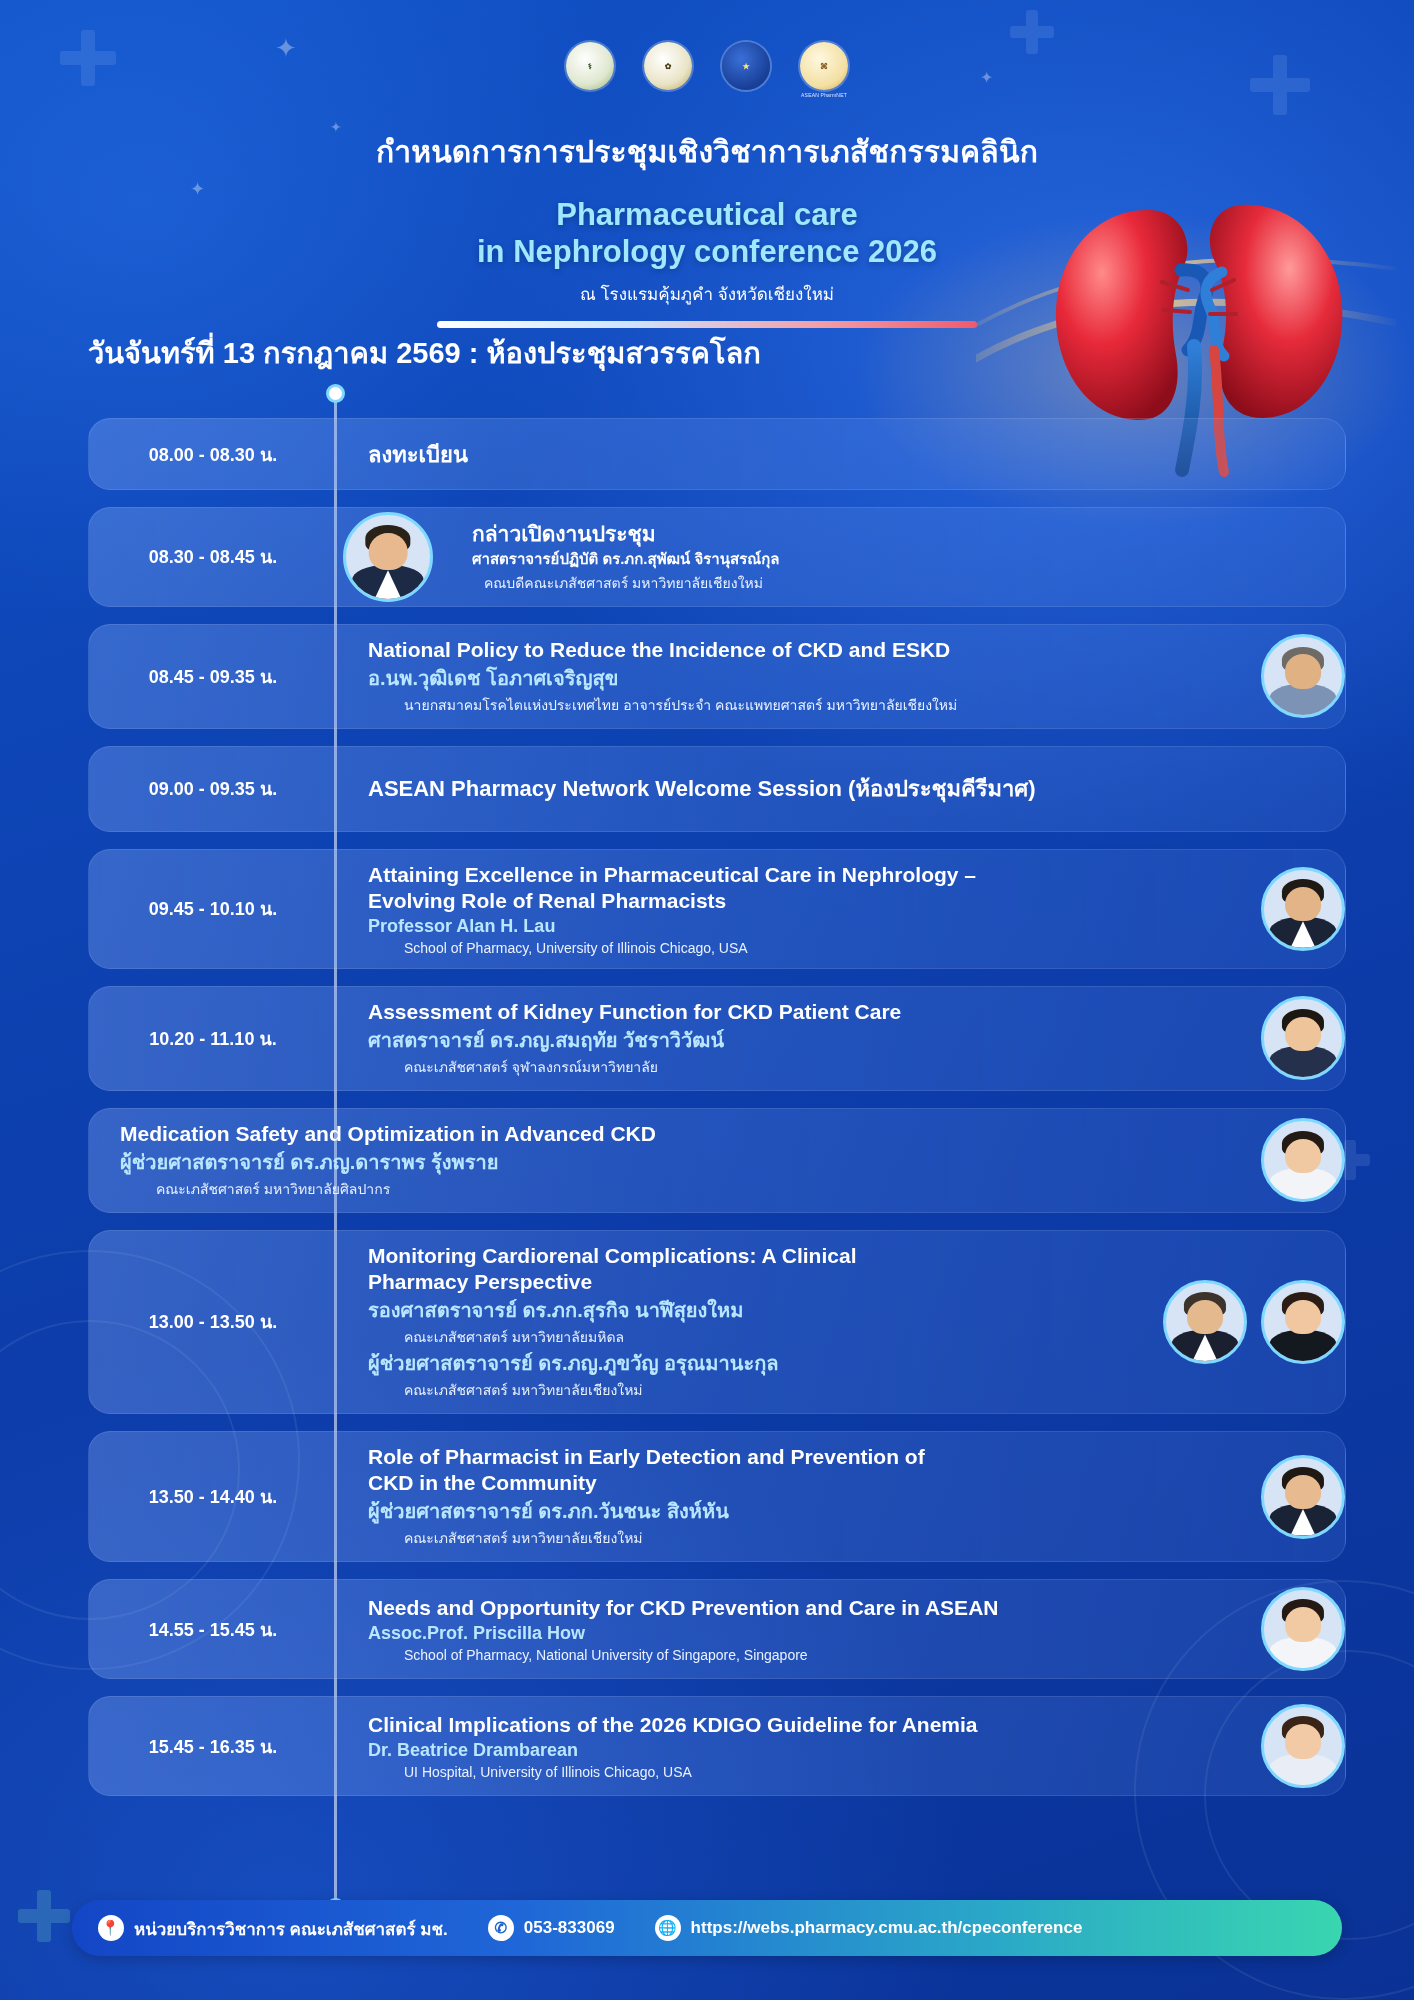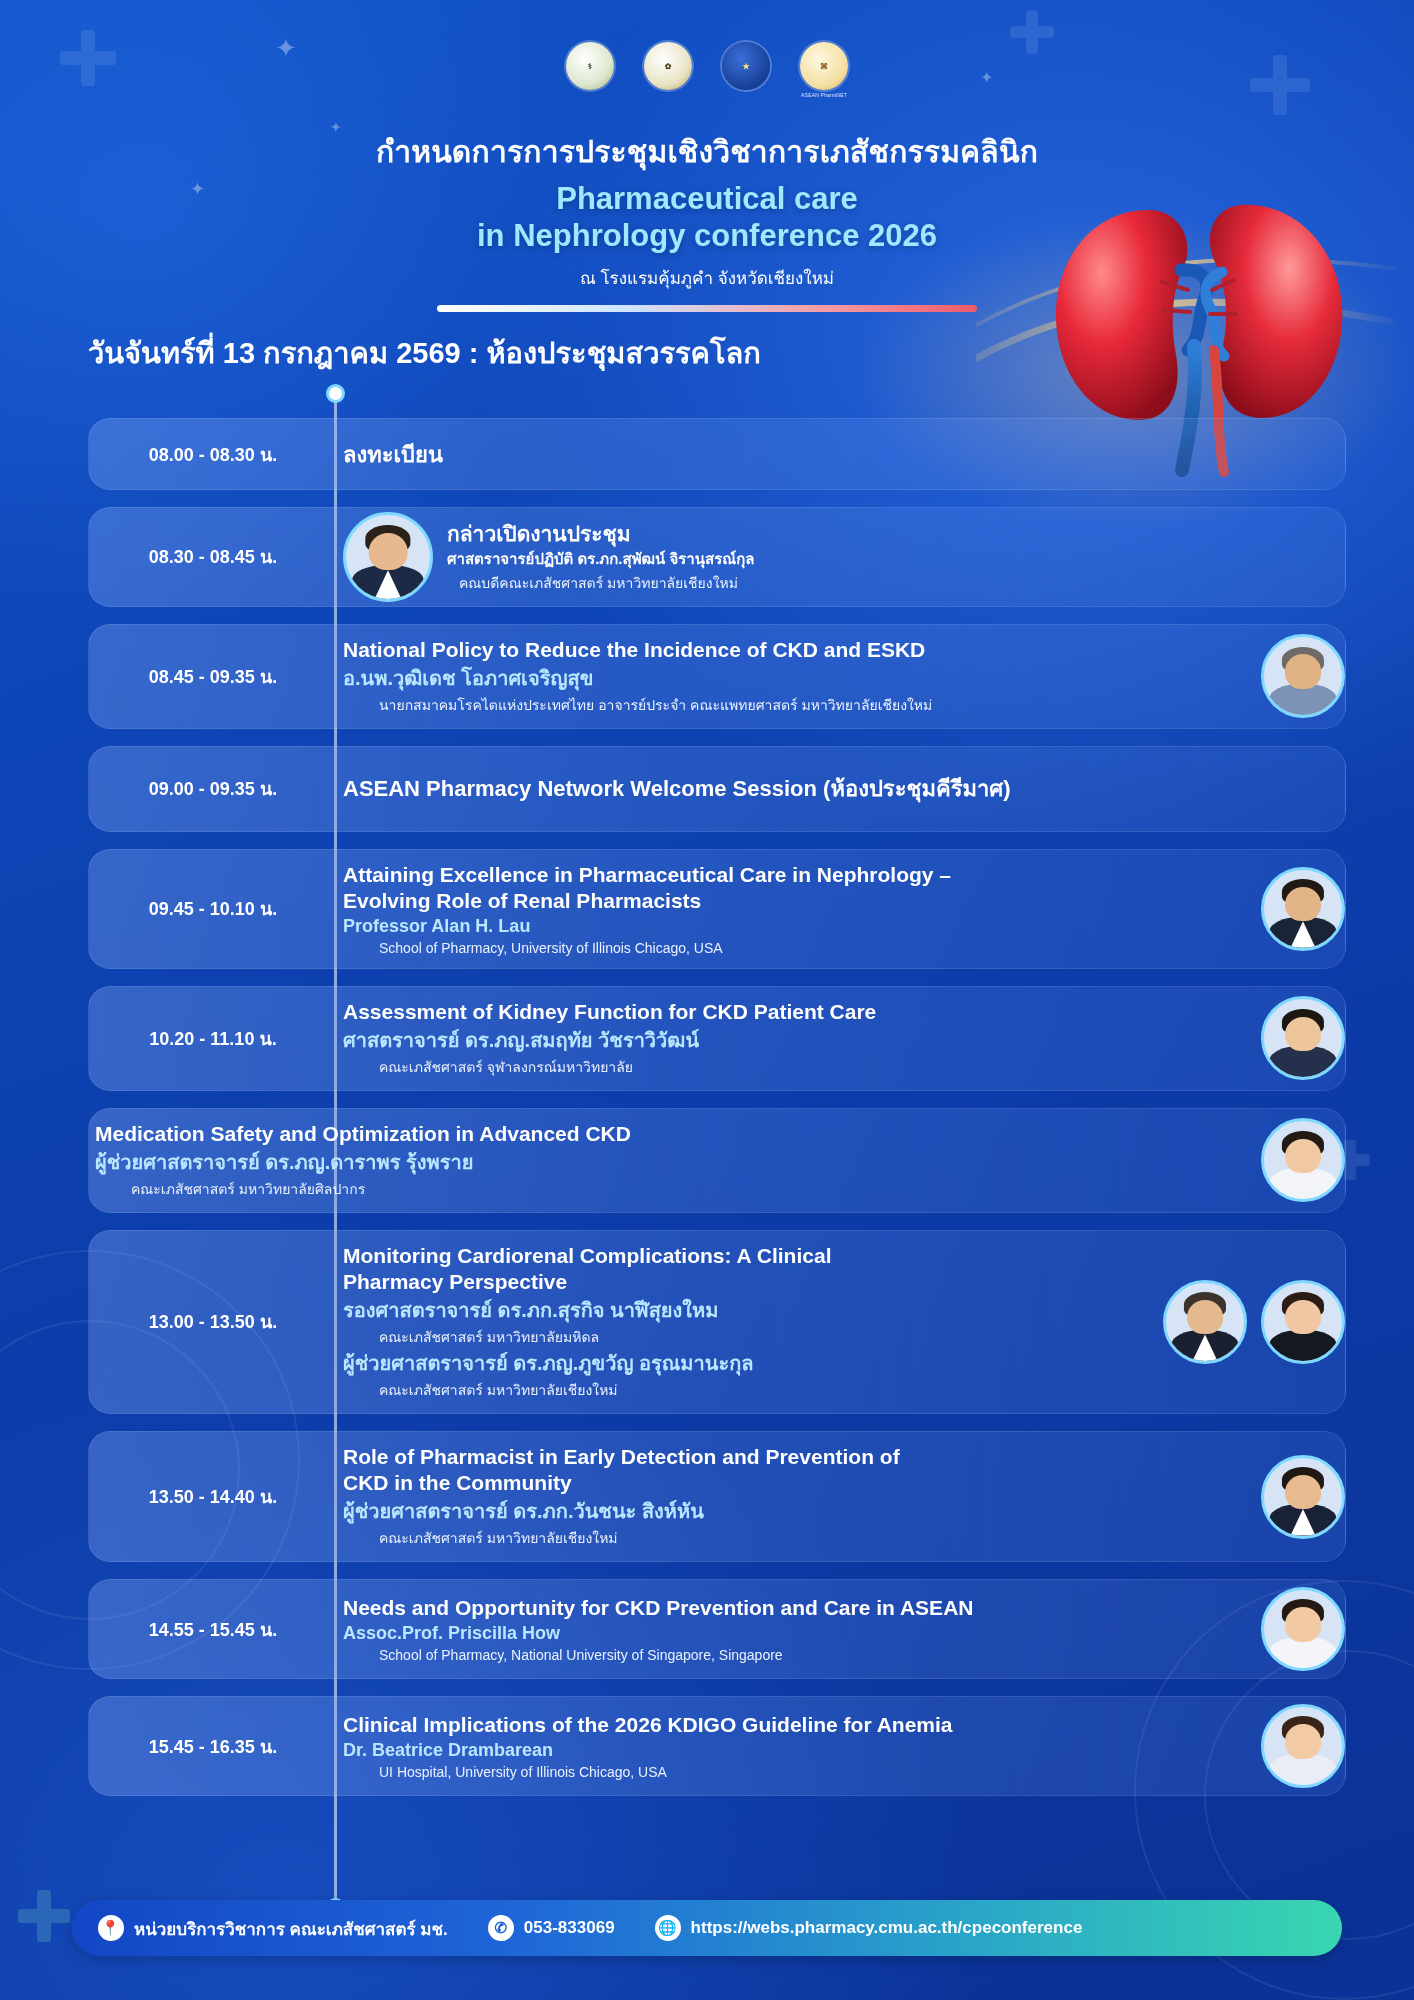--- a/index.html
+++ b/index.html
@@ -52,21 +52,21 @@
   }
   .logo .cap { font-size:5px; color:#dfe9ff; margin-top:2px; text-align:center; letter-spacing:.2px;}
 
   .head-wrap { position:absolute; top:128px; left:0; right:0; text-align:center; z-index:6; }
   .th-title {
     font-size: 30px; font-weight: 700; color:#ffffff;
     letter-spacing:.2px;
   }
   .en-title {
     font-size: 31px; font-weight: 800; color:#9fe8ff;
-    margin-top: 6px; line-height: 1.18;
+    margin-top: 22px; line-height: 1.18;
     text-shadow: 0 2px 6px rgba(0,0,0,0.25);
   }
   .venue { font-size: 17px; color:#ffffff; margin-top: 10px; }
   .rule {
     width: 540px; height: 7px; margin: 14px auto 0; border-radius: 6px;
     background: linear-gradient(90deg,#ffffff 0%, #cfe4ff 35%, #f3a0a8 70%, #f05a6a 100%);
   }
   .daybar {
     position:absolute; top: 330px; left: 88px; z-index:6;
     font-size: 29px; font-weight:700; color:#ffffff;
@@ -102,21 +102,21 @@
     margin-bottom: 17px;
     min-height: 76px;
     border: 1px solid rgba(255,255,255,0.10);
   }
   .row .time {
     width: 248px; flex: 0 0 248px;
     text-align:center;
     font-size: 18px; font-weight: 700; color:#ffffff;
     padding: 10px 18px;
   }
-  .row .body { flex:1; padding: 12px 18px 12px 6px; position:relative; }
+  .row .body { flex:1; padding: 12px 18px 12px 6px; position:relative;margin-left:25px; }
   .topic-en {
     font-size: 21px; font-weight: 800; color: #ffffff; line-height:1.24;
   }
   .topic-th {
     font-size: 21px; font-weight: 700; color:#ffffff; line-height:1.3;
   }
   .speaker-th {
     font-size: 20px; font-weight: 700; color:#b9e7ff; margin-top: 2px; line-height:1.3;
   }
   .speaker-en {

